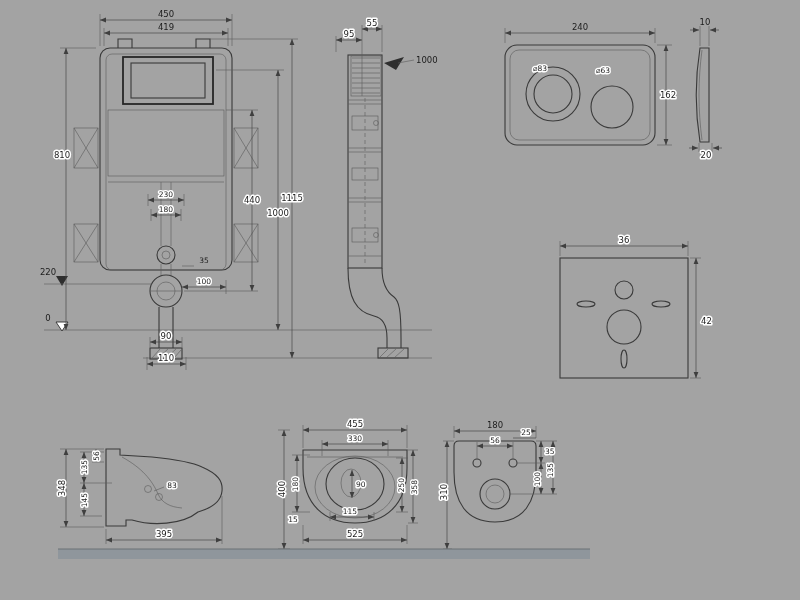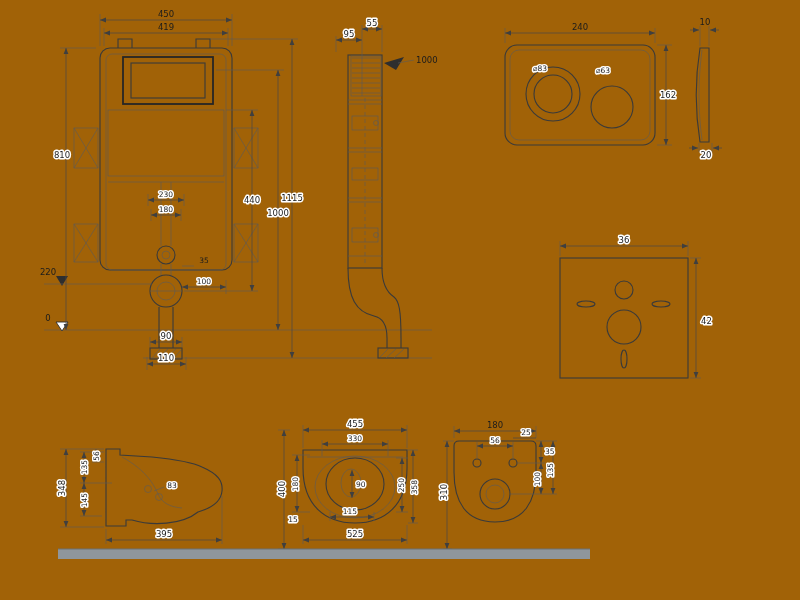--- a/index.html
+++ b/index.html
@@ -1,16 +1,16 @@
 <!DOCTYPE html>
 <html><head>
 <meta charset="utf-8">
 <style>
   html,body{margin:0;padding:0;background:#fff;}
-  .sheet{position:relative;width:800px;height:600px;background:#a16207;overflow:hidden;}
+  .sheet{position:relative;width:800px;height:600px;background:#a3a3a3;overflow:hidden;}
   svg{display:block;}
   .obj{stroke:#3a3a3a;stroke-width:1.1;fill:none;}
   .obj2{stroke:#262626;stroke-width:1.8;fill:none;}
   .thin{stroke:#5a5a5a;stroke-width:0.6;fill:none;}
   .dim{stroke:#474747;stroke-width:0.7;fill:none;}
   .dash{stroke-dasharray:4 3;}
   text{font-family:"DejaVu Sans",sans-serif;fill:#1c1c1c;}
   .t8{font-size:8.5px;}
   .t7{font-size:7.5px;}
   .mid{text-anchor:middle;}

